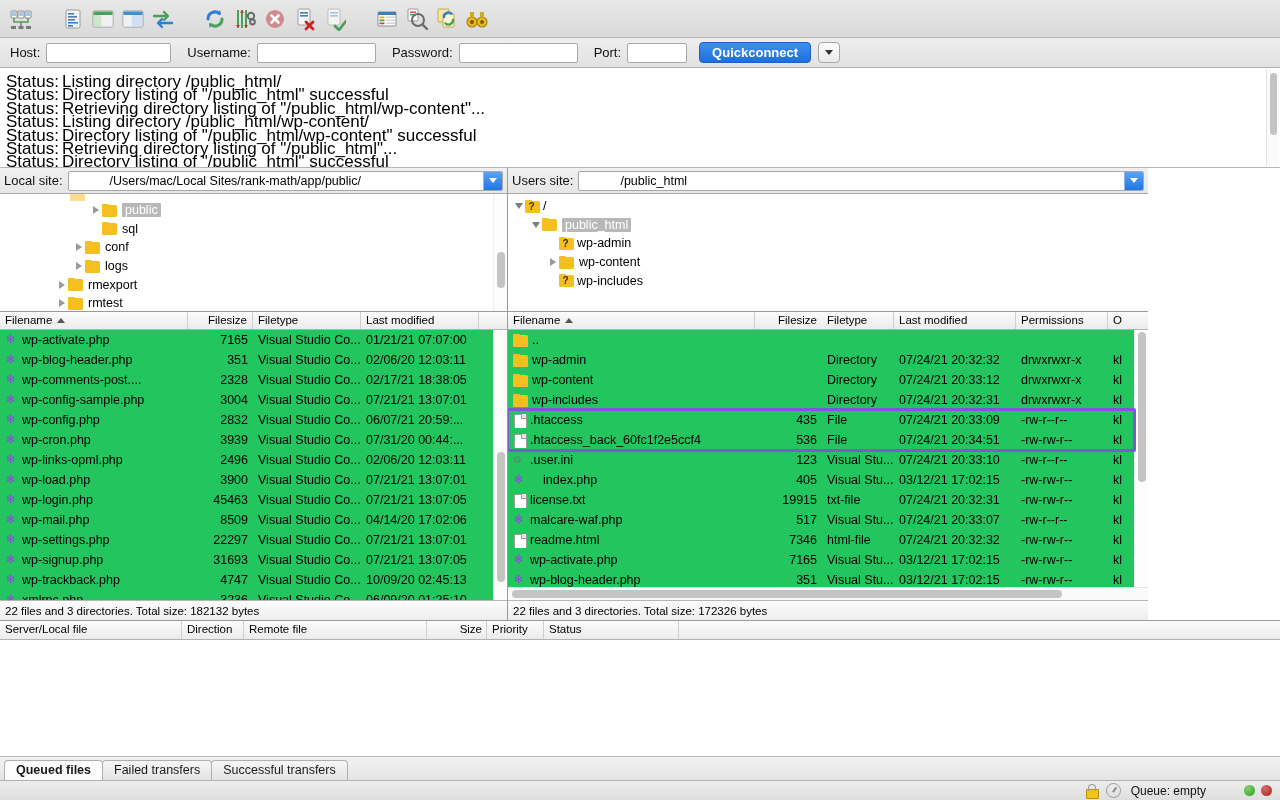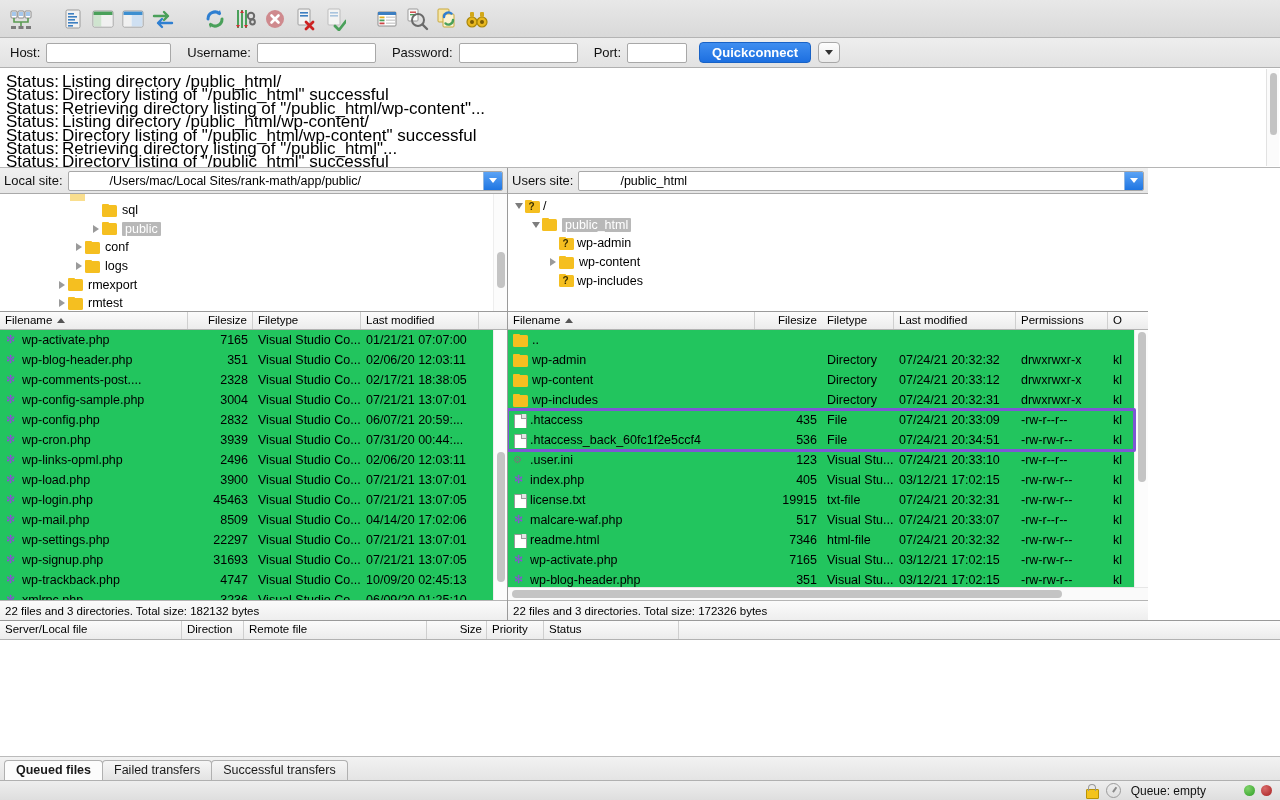--- a/index.html
+++ b/index.html
@@ -430,30 +430,30 @@
             <span class="caret-down"></span>
           </span>
         </div>
       </div>
       <div class="tree">
         <div class="tnode tnode-cut">
           <span style="margin-left:70px" class="ficon"></span>
         </div>
         <div id="local-tree" class="tree-inner">
             <div class="tnode" style="padding-left: 89px;">
+              <span class="twist">
+                <span class="twist-r"></span>
+              </span>
+              <span class="ficon"></span>
+              <span class="sel-name">public</span>
+            </div>
+            <div class="tnode" style="padding-left: 89px;">
               <span class="twist"></span>
               <span class="ficon"></span>
               <span>sql</span>
-            </div>
-            <div class="tnode" style="padding-left: 89px;">
-              <span class="twist">
-                <span class="twist-r"></span>
-              </span>
-              <span class="ficon"></span>
-              <span class="sel-name">public</span>
             </div>
             <div class="tnode" style="padding-left: 72px;">
               <span class="twist">
                 <span class="twist-r"></span>
               </span>
               <span class="ficon"></span>
               <span>conf</span>
             </div>
             <div class="tnode" style="padding-left: 72px;">
               <span class="twist">
@@ -763,21 +763,21 @@
                   <span class="fi fi-gear"></span>
                   <span>.user.ini</span>
                 </div>
                 <div class="c r" style="width: 67px;">123</div>
                 <div class="c" style="width: 72px;">Visual Stu...</div>
                 <div class="c" style="width: 122px;">07/24/21 20:33:10</div>
                 <div class="c" style="width: 92px;">-rw-r--r--</div>
                 <div class="c" style="width: 30px;">kl</div>
               </div>
               <div class="frow">
-                <div class="c" style="width: 247px; display: flex; align-items: center;">
+                <div class="c" style="width: 247px; display: flex; align-items: center; gap: 13px;">
                   <span class="fi fi-php"></span>
                   <span>index.php</span>
                 </div>
                 <div class="c r" style="width: 67px;">405</div>
                 <div class="c" style="width: 72px;">Visual Stu...</div>
                 <div class="c" style="width: 122px;">03/12/21 17:02:15</div>
                 <div class="c" style="width: 92px;">-rw-rw-r--</div>
                 <div class="c" style="width: 30px;">kl</div>
               </div>
               <div class="frow">

